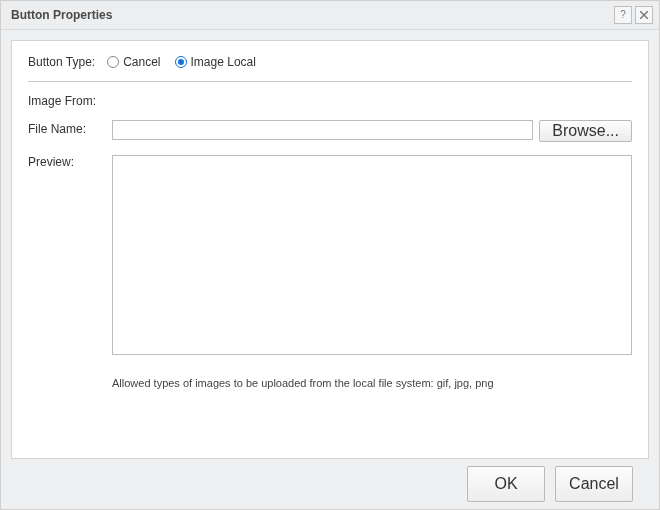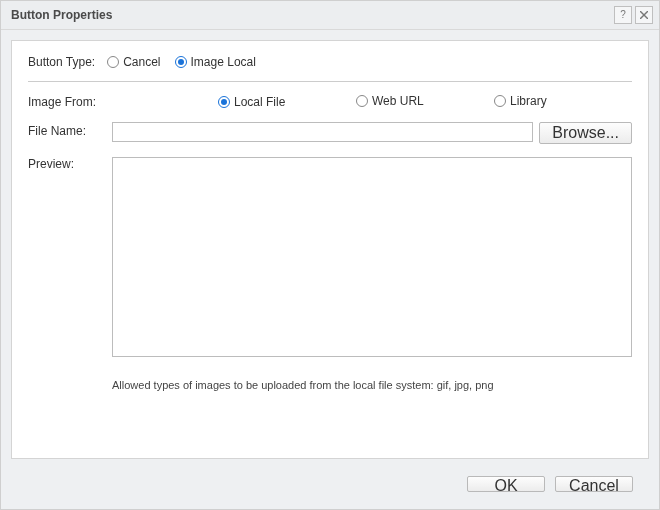--- a/index.html
+++ b/index.html
@@ -162,21 +162,21 @@
   .hint-row .col-label { width:84px;}
   .hint { color:#444; font-size:11px; }
   .footer {
     height: 50px;
     display: flex;
     justify-content: flex-end;
     align-items: center;
     gap: 10px;
     padding: 0 16px;
   }
-  button.dlg-btn { min-width: 78px; height: 16px; }
+  button.dlg-btn { min-width: 78px; height: 36px; }
 </style>
 </head>
 <body>
 
 <div class="dialog">
   <div class="titlebar">
     <span class="title">Button Properties</span>
     <div class="controls">
       <div class="win-btn">
         <span>?</span>
@@ -204,42 +204,20 @@
               <span class="dot"></span>
             </span>
           <span>Image Local</span>
         </span>
       </div>
 
       <hr class="sep">
 
       <div class="img-src-row">
         <span class="label col-label">Image From:</span>
-        <div class="options">
-          <div class="opt">
-            <span class="radio-wrap">
-              <span class="radio selected">
-                  <span class="dot"></span>
-                </span>
-              <span>Local File</span>
-            </span>
-          </div>
-          <div class="opt">
-            <span class="radio-wrap">
-              <span class="radio"></span>
-              <span>Web URL</span>
-            </span>
-          </div>
-          <div class="opt">
-            <span class="radio-wrap">
-              <span class="radio"></span>
-              <span>Library</span>
-            </span>
-          </div>
-        </div>
       </div>
 
       <div class="grid-row">
         <span class="label col-label">File Name:</span>
         <div class="col-field">
           <input type="text" class="text" value="" style="">
           <button class="browse">Browse...</button>
         </div>
       </div>
 

